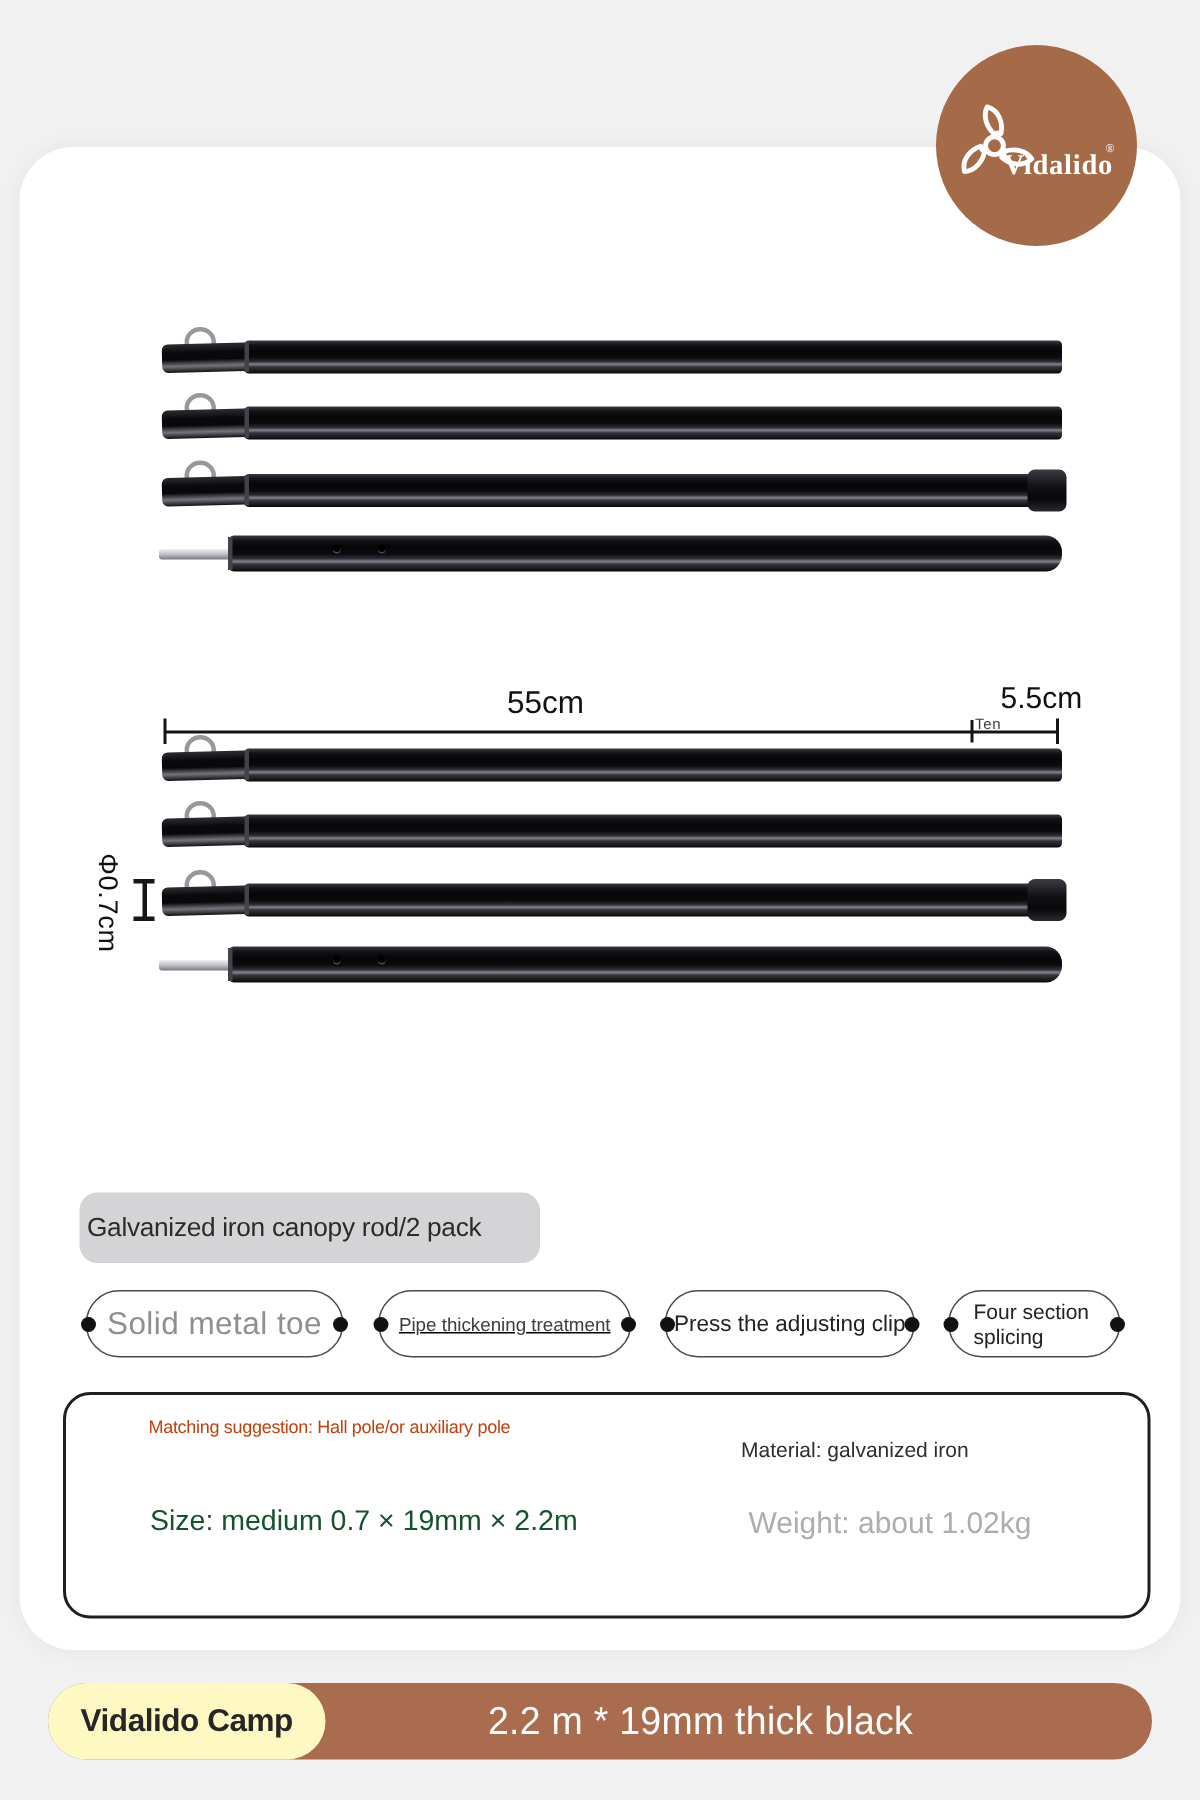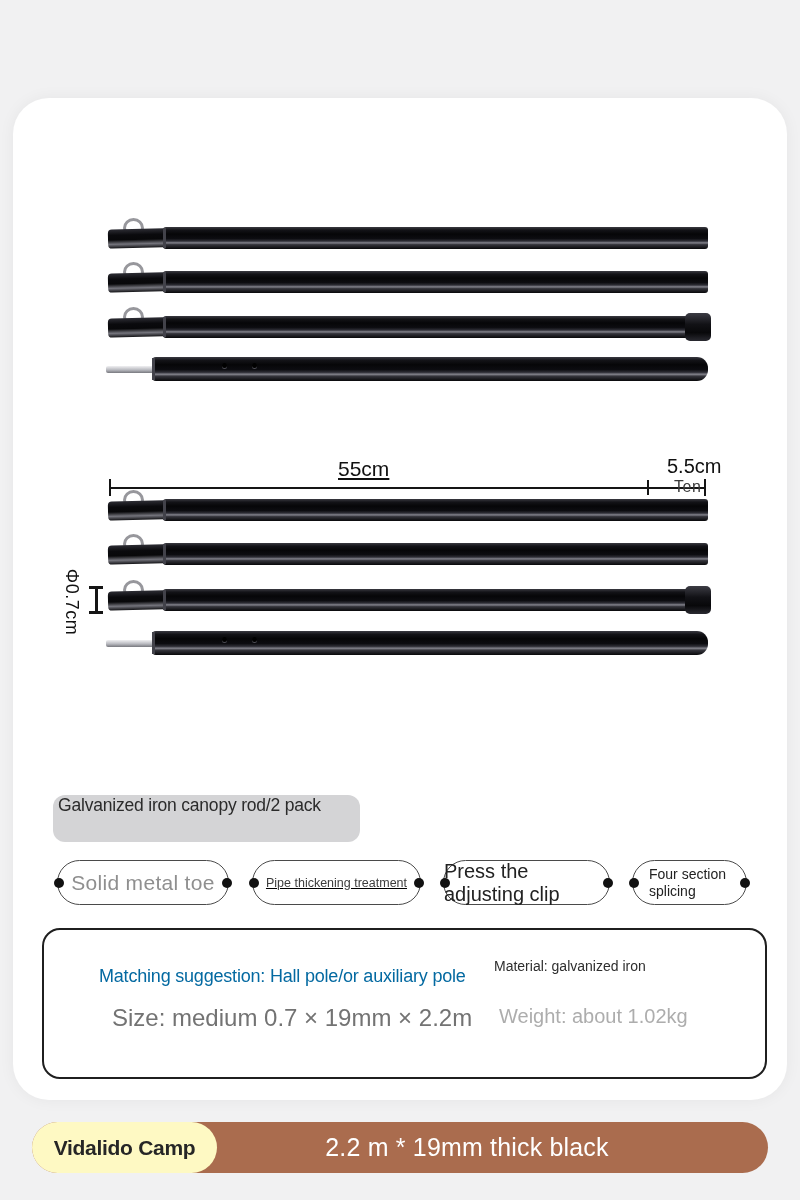--- a/index.html
+++ b/index.html
@@ -34,67 +34,79 @@
   .spike-rod .tube{left:44px;top:-1px;height:24px;border-radius:4px 11px 11px 4px;}
   .spike{position:absolute;left:-2px;top:8px;width:50px;height:7px;border-radius:2px;z-index:1;
         background:linear-gradient(180deg,#f0f0f2,#b9bac0 55%,#77787e);}
   .pinhole{position:absolute;width:5px;height:5px;border-radius:50%;background:#000;top:6px;
         box-shadow:0 1px 0 rgba(120,120,130,0.6);}
   .pinhole.h1{left:70px;} .pinhole.h2{left:100px;}
 
   
   .dim{position:absolute;background:#151515;z-index:4;}
   .dim-label{position:absolute;color:#111;z-index:5;}
-  .lbl-55{left:338px;top:457px;font-size:21px;text-decoration:underline;}
+  .lbl-55{left:338px;top:457px;font-size:21px;}
   .lbl-55-5{left:648px;top:455px;font-size:20px;margin-left:19px;}
-  .lbl-ten{left:650px;top:478px;font-size:16px;color:#3a3a3a;letter-spacing:0.5px;margin-left:24px;}
+  .lbl-ten{left:650px;top:478px;font-size:10px;color:#3a3a3a;letter-spacing:0.5px;}
   .lbl-dia{left:22px;top:592px;width:100px;height:20px;text-align:center;font-size:18px;
         transform:rotate(90deg);transform-origin:center;letter-spacing:0.5px;}
 
   
   .title-badge{position:absolute;left:53px;top:795px;width:307px;height:47px;background:#d4d4d6;
-        border-radius:12px;z-index:3;display:flex;}
+        border-radius:12px;z-index:3;display:flex;align-items:center;}
   .title-badge span{font-size:17.5px;color:#2b2b2b;padding-left:5px;letter-spacing:-0.2px;}
 
   
   .pill{position:absolute;top:860px;height:45px;border:1.5px solid #4a4a4a;border-radius:24px;
         background:#fff;z-index:3;display:flex;align-items:center;justify-content:center;box-sizing:border-box;}
   .pill-dot{position:absolute;width:10px;height:10px;border-radius:50%;background:#111;top:50%;margin-top:-5px;}
   .pill-dot.dl{left:-4px;} .pill-dot.dr{right:-4px;}
   .pill1{left:57px;width:172px;text-align:center;} .pill1 .pill-label{font-size:21px;color:#8f8f8f;letter-spacing:0.3px;}
   .pill2{left:252px;width:169px;text-decoration:underline;} .pill2 .pill-label{font-size:12.5px;color:#3d3d3d;}
-  .pill3{left:443px;width:167px;} .pill3 .pill-label{font-size:20px;color:#222;}
+  .pill3{left:443px;width:167px;} .pill3 .pill-label{font-size:15px;color:#222;}
   .pill4{left:632px;width:115px;justify-content:flex-start;}
   .pill4 .pill-label{font-size:14px;color:#222;line-height:1.15;padding-left:16px;width:80px;}
 
   
   .specs-box{position:absolute;left:42px;top:928px;width:721px;height:147px;border:2px solid #1f1f1f;
         border-radius:18px;background:#fff;z-index:3;}
   .spec{position:absolute;white-space:nowrap;}
-  .spec-matching{left:55px;top:36px;font-size:18px;color:#0369a1;letter-spacing:-0.2px;}
+  .spec-matching{left:55px;top:14px;font-size:12px;color:#c2410c;letter-spacing:-0.2px;}
   .spec-material{left:450px;top:28px;font-size:14px;color:#2e2e2e;}
-  .spec-size{left:56px;top:74px;font-size:24px;color:#737373;margin-left:12px;}
+  .spec-size{left:56px;top:74px;font-size:19px;color:#14532d;}
   .spec-weight{left:455px;top:75px;font-size:20px;color:#adadad;}
 
   
   .footer-bar{position:absolute;left:32px;top:1122px;width:736px;height:51px;background:#aa6c4e;
         border-radius:26px;z-index:3;}
   .brand-pill{position:absolute;left:0;top:0;width:185px;height:51px;background:#fef9c3;
         border-radius:26px;display:flex;align-items:center;justify-content:center;}
   .brand-pill span{font-size:21px;font-weight:700;color:#262626;letter-spacing:-0.3px;}
   .footer-title{position:absolute;left:185px;width:500px;height:51px;line-height:51px;text-align:center;
         color:#ffffff;font-size:26px;letter-spacing:0.2px;transform:scaleX(0.96);}
 </style>
 </head>
 <body>
 
 <div class="page">
 
   <div class="card"></div>
 
+  <div class="logo">
+    <svg width="54" height="54" viewBox="0 0 100 100">
+      <g fill="none" stroke="#ffffff" stroke-width="6" stroke-linejoin="round">
+        <circle cx="50" cy="54" r="11"></circle>
+        <path d="M50 40 C41 32 35 18 41 6 C55 10 61 25 58 39 C55 38 52 38 50 40 Z"></path>
+        <path d="M50 40 C41 32 35 18 41 6 C55 10 61 25 58 39 C55 38 52 38 50 40 Z" transform="rotate(120 50 54)"></path>
+        <path d="M50 40 C41 32 35 18 41 6 C55 10 61 25 58 39 C55 38 52 38 50 40 Z" transform="rotate(240 50 54)"></path>
+      </g>
+    </svg>
+    <span class="logo-text">Vidalido</span>
+    <span class="logo-reg">®</span>
+  </div>
 
   <div class="rod" style="top:227px">
     <span class="loop"></span>
     <span class="tip"></span>
     <span class="tube"></span>
   </div>
   <div class="rod" style="top:271px">
     <span class="loop"></span>
     <span class="tip"></span>
     <span class="tube"></span>

